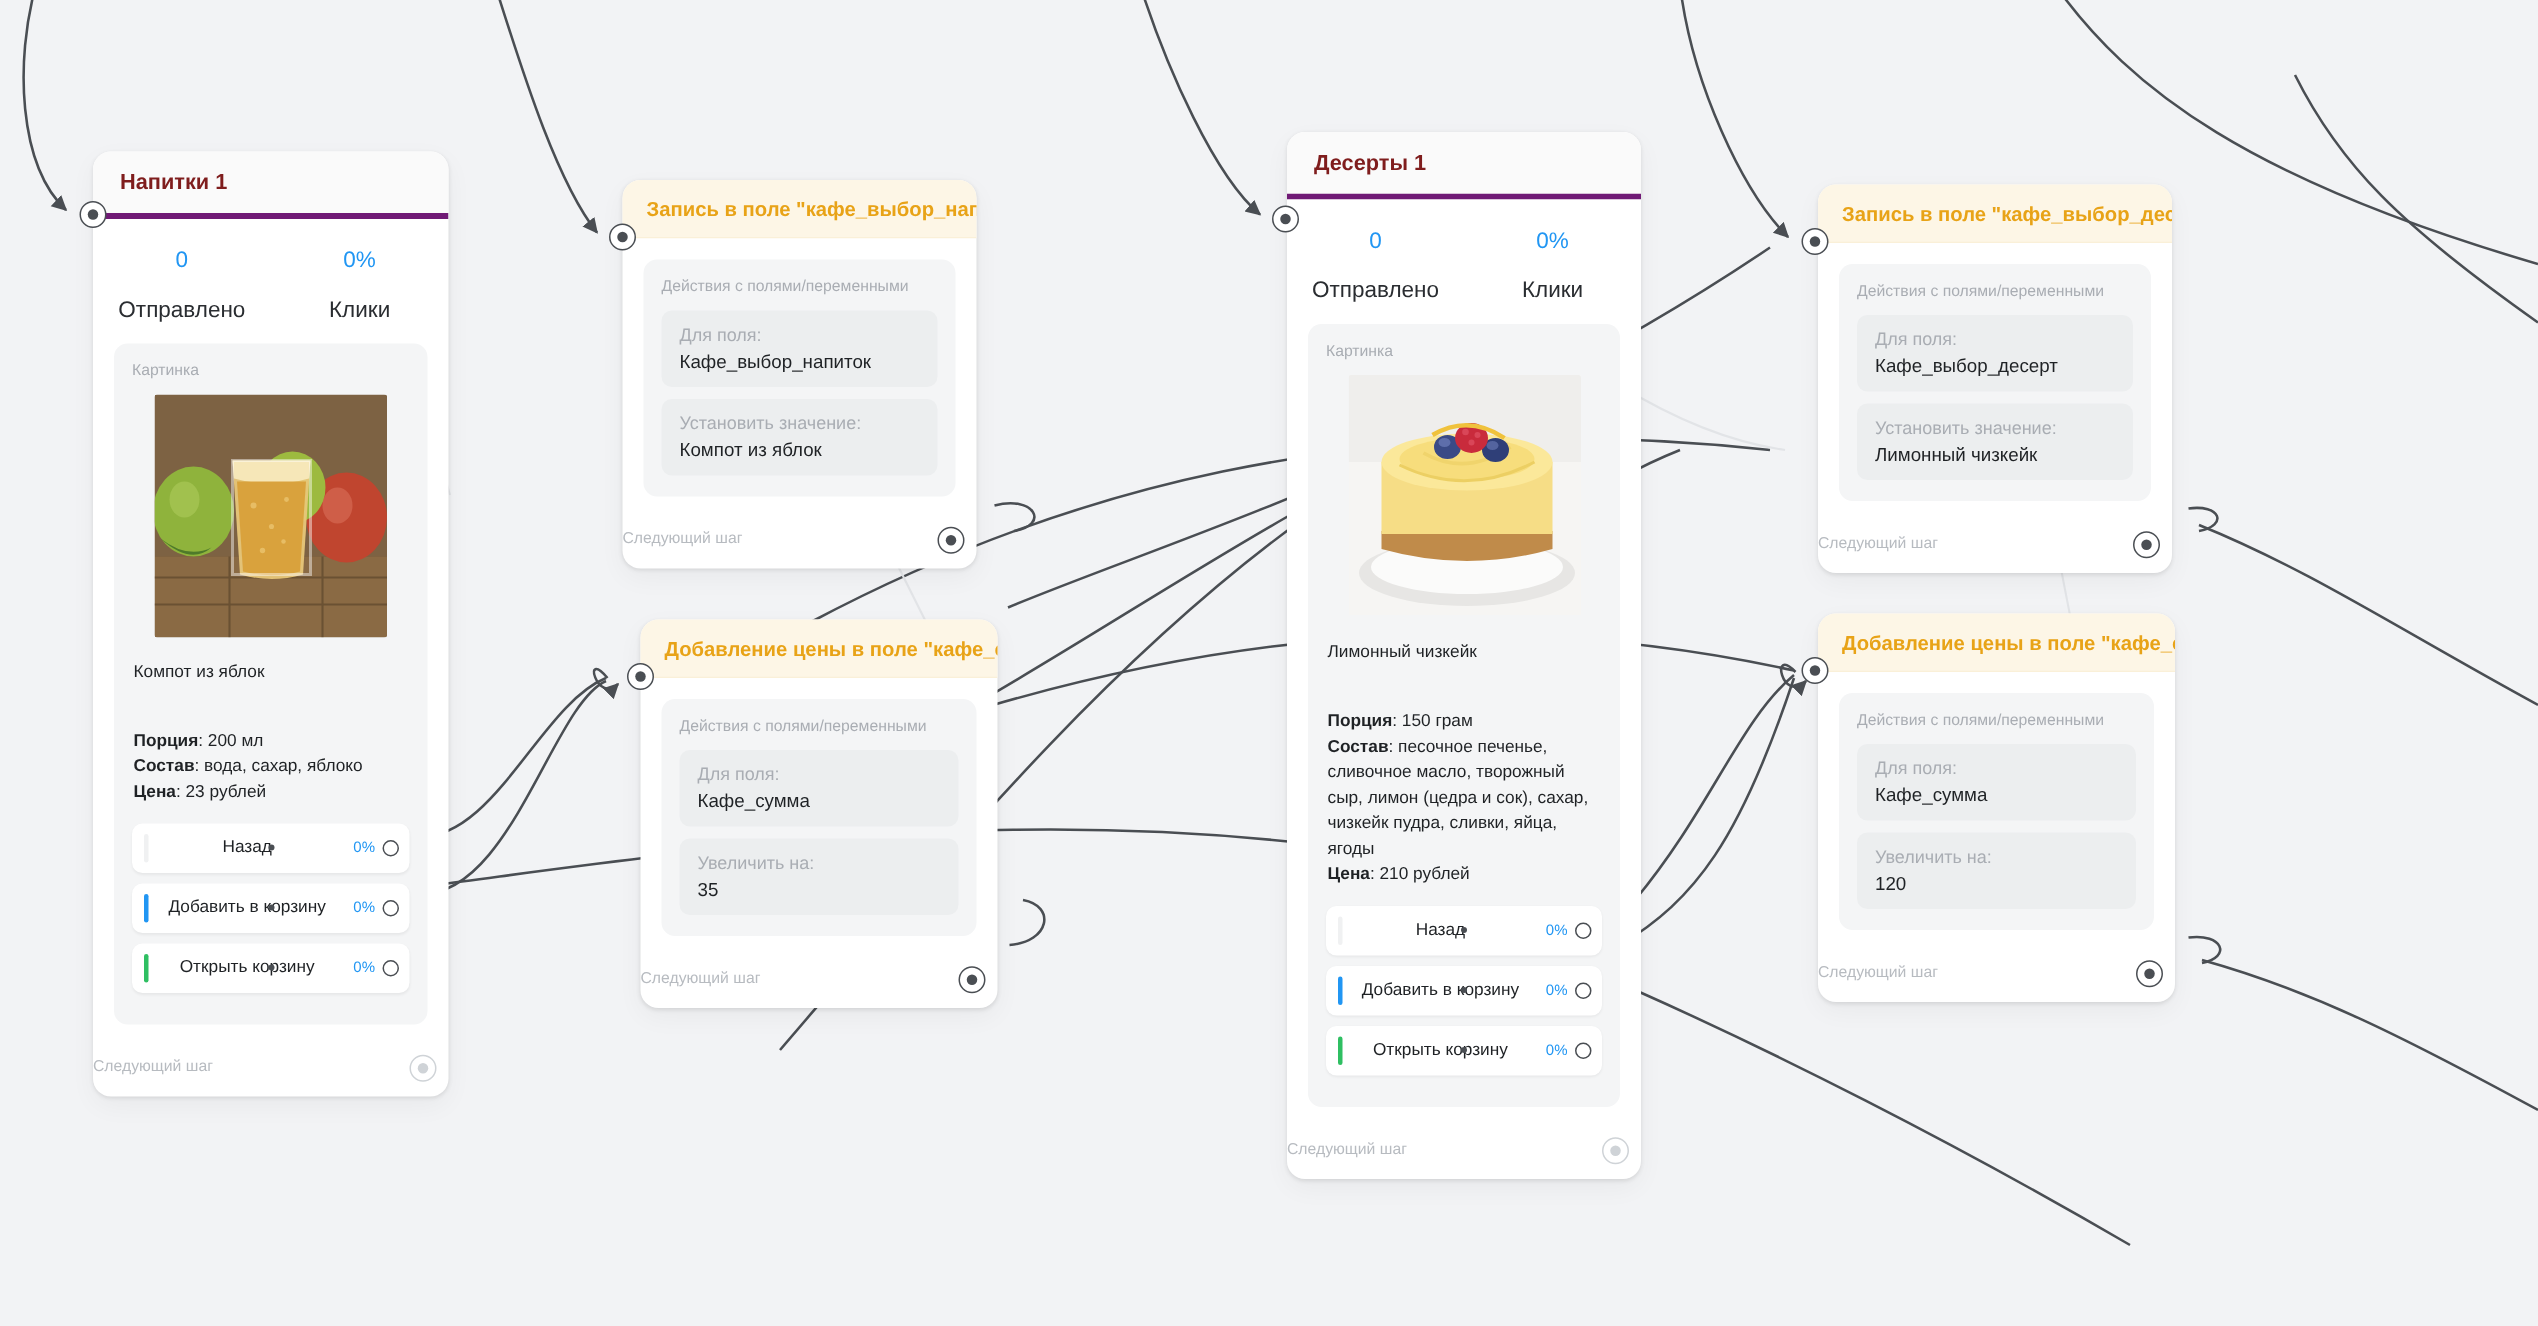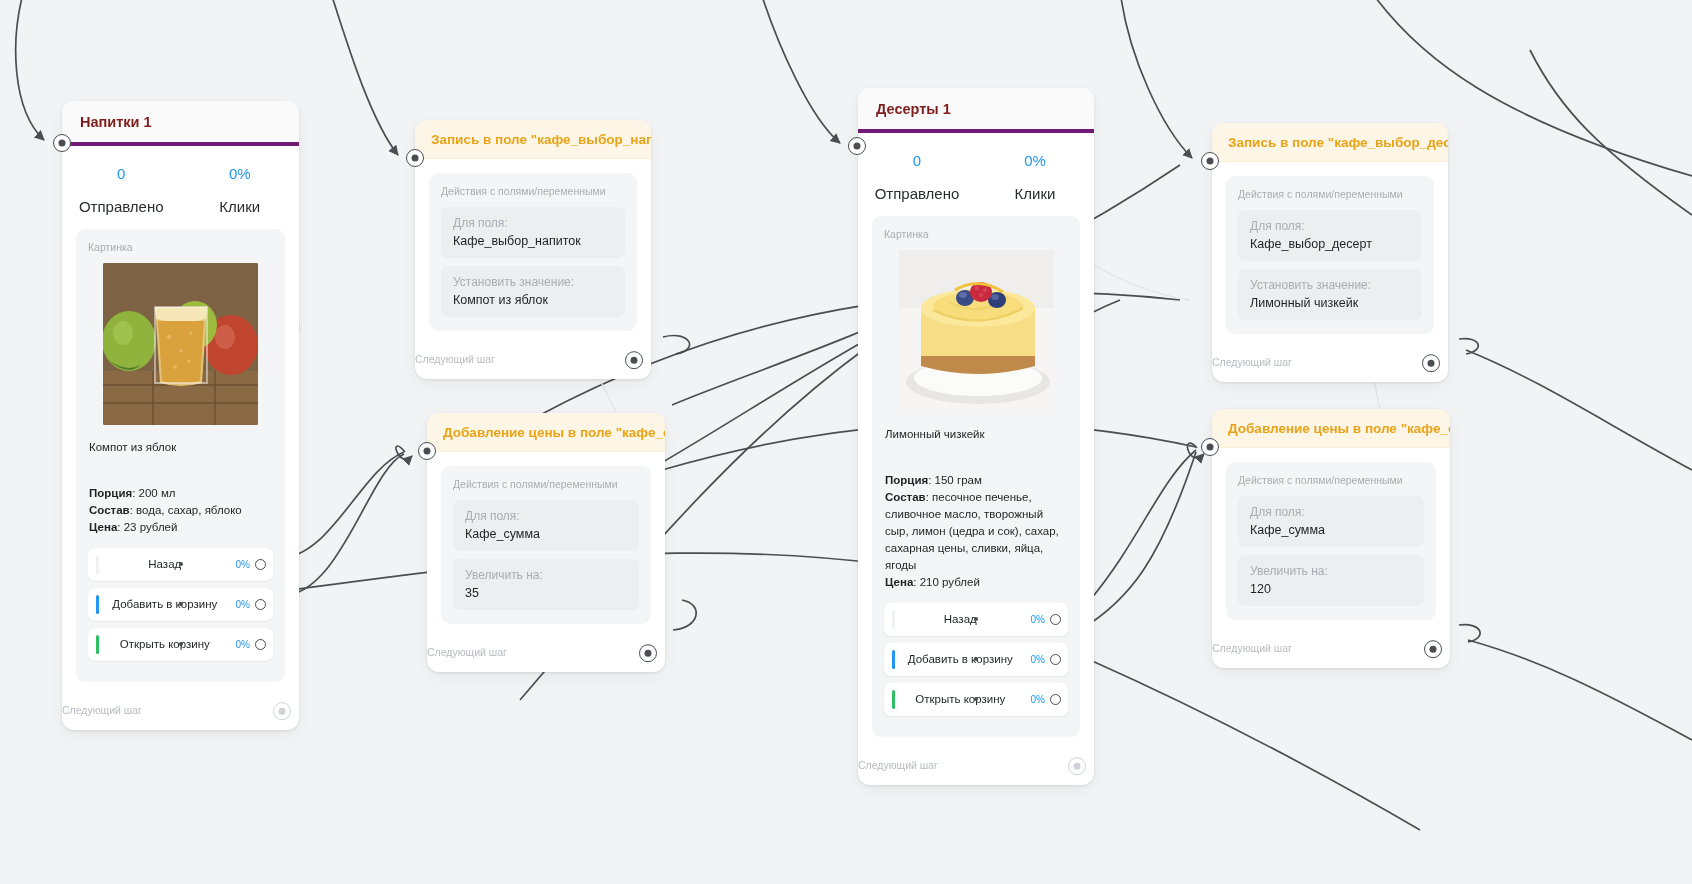--- a/index.html
+++ b/index.html
@@ -411,21 +411,21 @@
                   <circle cx="86" cy="40" r="2"></circle>
                 <circle cx="82" cy="45" r="2"></circle>
               </g>
               <path d="M56,40 q24,-14 48,2" fill="none" stroke="#f0c23c" stroke-width="3"></path>
             </svg>
           </span>
         </div>
         <div class="item-name">Лимонный чизкейк</div>
         <div class="desc">
           <div><b>Порция</b><span>:</span><span> 150 грам</span></div>
-          <div><b>Состав</b><span>:</span><span> песочное печенье, сливочное масло, творожный сыр, лимон (цедра и сок), сахар, сахарная цены, сливки, яйца, ягоды</span></div>
+          <div><b>Состав</b><span>:</span><span> песочное печенье, сливочное масло, творожный сыр, лимон (цедра и сок), сахар, чизкейк пудра, сливки, яйца, ягоды</span></div>
           <div><b>Цена</b><span>:</span><span> 210 рублей</span></div>
         </div>
         <div class="buttons">
           <div class="btn">
             <span class="bar" style="background:#f0f1f2"></span>
             <span class="btn-label">Назад</span>
             <span class="btn-pct">0%</span>
             <span class="port mini port-mini"></span>
           </div>
           <div class="btn">

